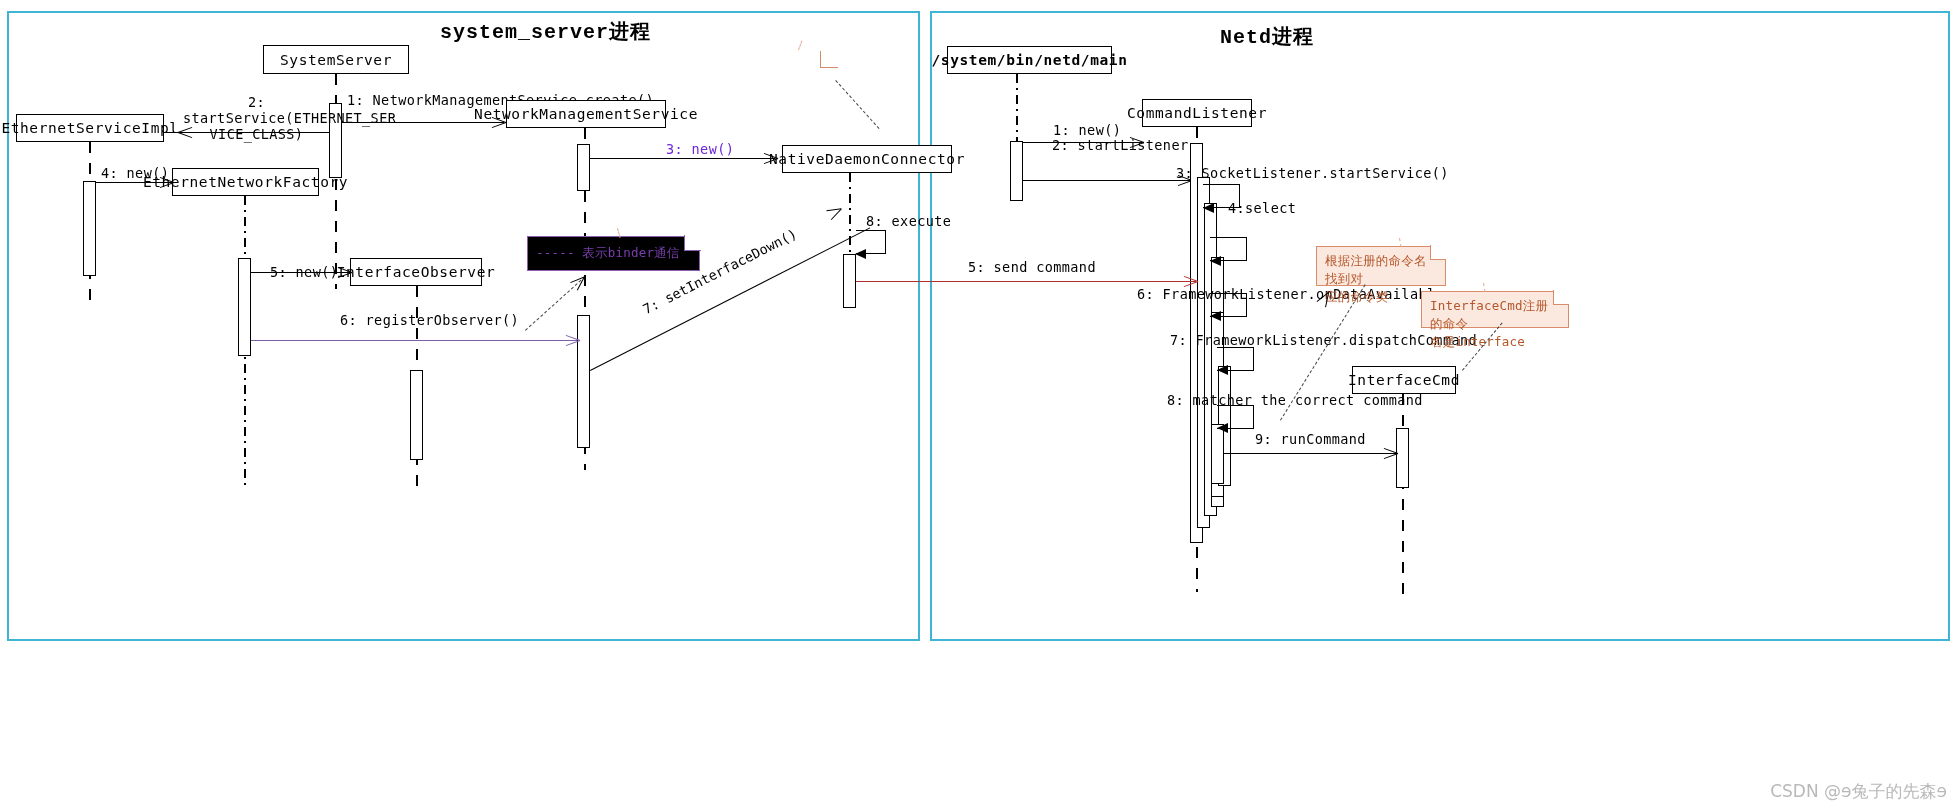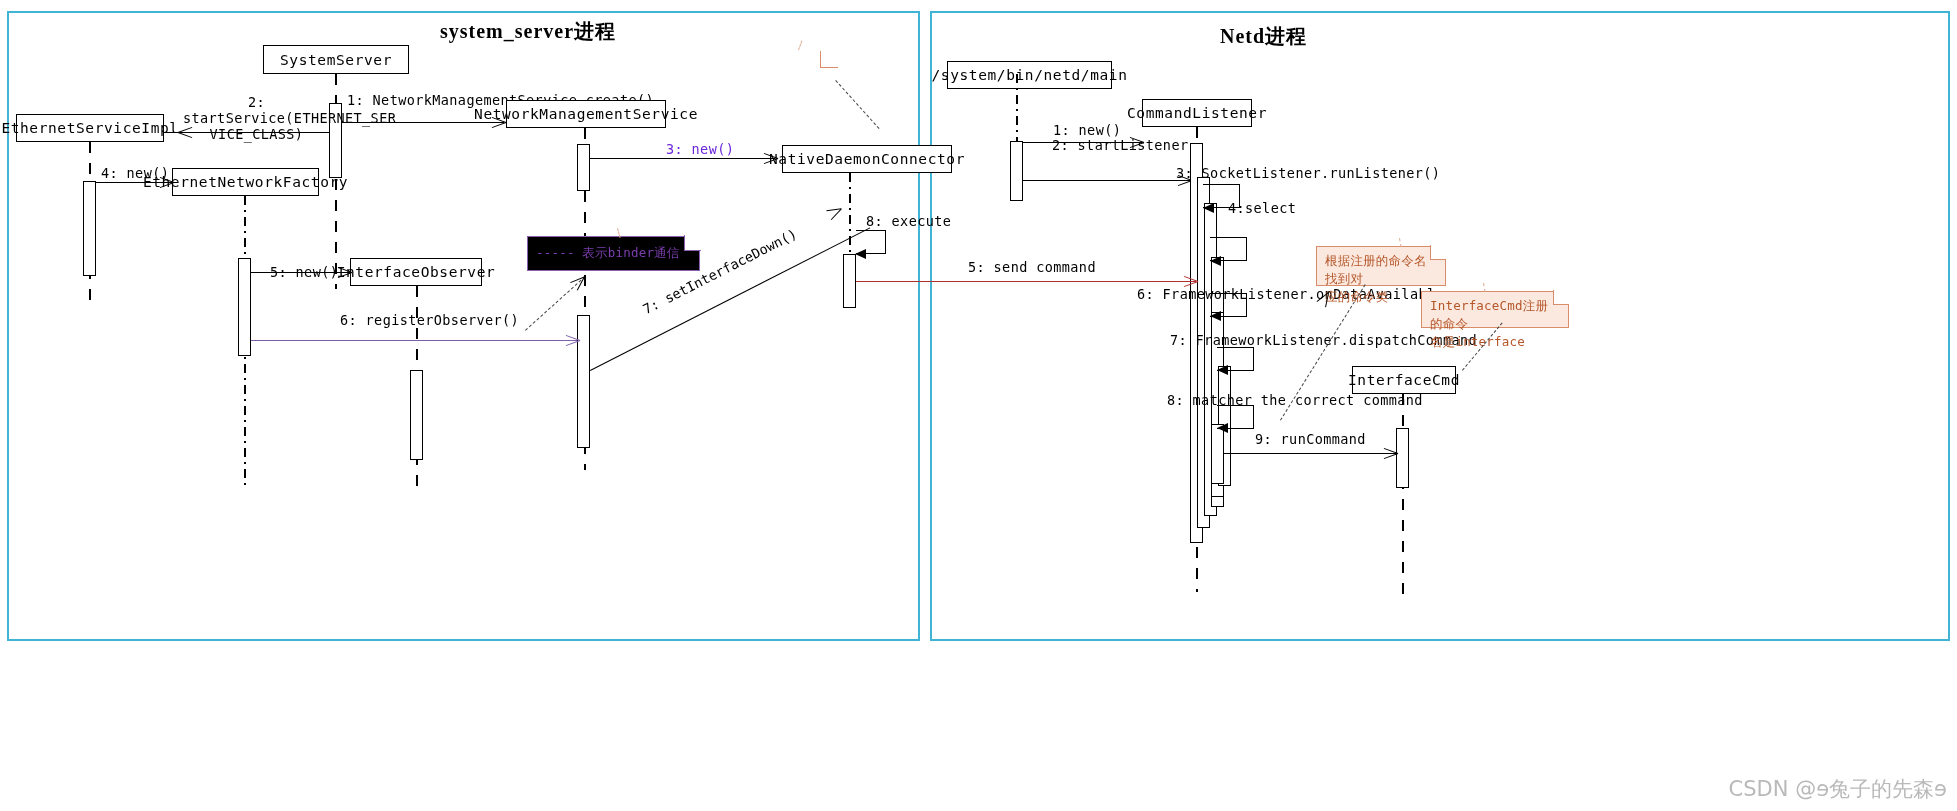--- a/index.html
+++ b/index.html
@@ -8,21 +8,21 @@
     width:1957px;height:811px;position:relative;overflow:hidden;
     font-family:"DejaVu Sans Mono","Liberation Mono",monospace;
     color:#000;
   }
   #stage{position:absolute;left:0;top:0;width:1957px;height:811px;}
 
   
   .frame{position:absolute;border:2px solid #3fb4d4;background:#fff;box-sizing:border-box;}
   .frame-title{
     position:absolute;font-weight:bold;font-size:20px;letter-spacing:1px;
-    font-family:Liberation Serif, serif;white-space:nowrap;
+    font-family:Liberation Mono, monospace;white-space:nowrap;
   }
 
   
   .objbox{
     position:absolute;border:1.5px solid #000;background:#fff;box-sizing:border-box;
     display:flex;align-items:center;justify-content:center;
     font-size:14.5px;letter-spacing:.6px;white-space:nowrap;
     font-family:"DejaVu Sans Mono","Liberation Mono",monospace;
   }
 
@@ -82,21 +82,21 @@
   .note.purple{background:#000000;border:1.2px solid #8a5fb0;color:#7b3fb0;}
 
   
   .leader{position:absolute;height:0;border-top:1.3px dashed #999;transform-origin:0 0;}
   .leader.orangeL{border-top-color:#e0a98e;}
 
   .rotlabel{position:absolute;transform-origin:0 0;font-size:13.5px;white-space:nowrap;
     font-family:"DejaVu Sans Mono","Liberation Mono",monospace;}
 
   .watermark{
-    position:absolute;right:14px;bottom:6px;color:#b9b9b9;font-size:21px;
+    position:absolute;right:14px;bottom:6px;color:#b9b9b9;font-size:17px;
     font-family:"DejaVu Sans","Liberation Sans",sans-serif;white-space:nowrap;
   }
   .diag{position:absolute;height:0;border-top:1.4px solid #000;transform-origin:0 0;}
   .diag.dashed{border-top:1.6px dashed #444;}
 </style>
 </head>
 <body>
 
 <div id="stage">
 
@@ -172,21 +172,21 @@
   <div class="diag dashed" style="left:836px;top:80px;width:65px;transform:rotate(48deg);"></div>
   <div class="leader orangeL" style="left:798px;top:50px;width:10px;transform:rotate(-70deg);"></div>
 
   <div class="note purple" style="left:527px;top:236px;width:173px;height:35px;display:flex;align-items:center;">-----    表示binder通信</div>
   <div class="dogear" style="position:absolute;left:684px;top:235px;width:16px;height:15px;background:#fff;border-left:1.2px solid #8a5fb0;border-bottom:1.2px solid #8a5fb0;"></div>
   <div class="leader orangeL" style="left:618px;top:228px;width:10px;transform:rotate(75deg);"></div>
 
   <div class="diag dashed" style="left:525px;top:330px;width:75px;transform:rotate(-42deg);"></div>
   <div class="ah-open" style="left:571px;top:275px;transform:rotate(-42deg);"></div>
 
-  <div class="objbox" style="left:947px;top:61px;width:165px;height:28px;">/system/bin/netd/main</div>
+  <div class="objbox" style="left:947px;top:46px;width:165px;height:28px;font-weight:bold;">/system/bin/netd/main</div>
   <div class="lifeline dashdot" style="left:1016px;top:74px;height:70px;"></div>
   <div class="act" style="left:1010px;top:141px;width:13px;height:60px;"></div>
 
   <div class="objbox" style="left:1142px;top:99px;width:110px;height:28px;">CommandListener</div>
   <div class="lifeline plain" style="left:1196px;top:127px;height:465px;"></div>
 
   <div class="msg" style="left:1023px;top:142px;width:119px;"></div>
   <div class="ah-open" style="left:1129px;top:135px;"></div>
   <div class="msglabel" style="left:1053px;top:122px;">1: new()</div>
 
@@ -197,21 +197,21 @@
   <div class="act" style="left:1190px;top:143px;width:13px;height:400px;"></div>
   <div class="act" style="left:1197px;top:177px;width:13px;height:351px;"></div>
   <div class="act" style="left:1204px;top:203px;width:13px;height:313px;"></div>
   <div class="act" style="left:1211px;top:257px;width:13px;height:250px;"></div>
   <div class="act" style="left:1211px;top:312px;width:13px;height:185px;"></div>
   <div class="act" style="left:1218px;top:366px;width:13px;height:120px;"></div>
   <div class="act" style="left:1211px;top:424px;width:13px;height:60px;"></div>
 
   <div class="selfcall" style="left:1203px;top:184px;width:37px;height:24px;"></div>
   <div class="ah-solid left" style="left:1203px;top:203px;"></div>
-  <div class="msglabel" style="left:1176px;top:165px;">3: SocketListener.runListener()</div>
+  <div class="msglabel" style="left:1176px;top:165px;">3: SocketListener.startService()</div>
 
   <div class="selfcall" style="left:1210px;top:237px;width:37px;height:24px;"></div>
   <div class="ah-solid left" style="left:1210px;top:256px;"></div>
   <div class="msglabel" style="left:1228px;top:200px;">4:select</div>
 
   <div class="msg red" style="left:856px;top:281px;width:340px;"></div>
   <div class="ah-open red" style="left:1183px;top:274px;"></div>
   <div class="msglabel" style="left:968px;top:259px;text-align:right;">5: send command</div>
 
   <div class="selfcall" style="left:1210px;top:293px;width:37px;height:24px;"></div>

